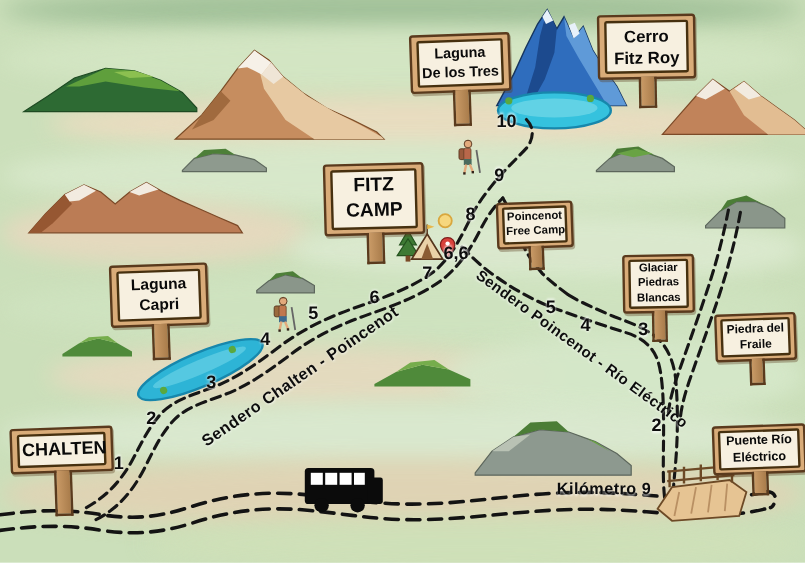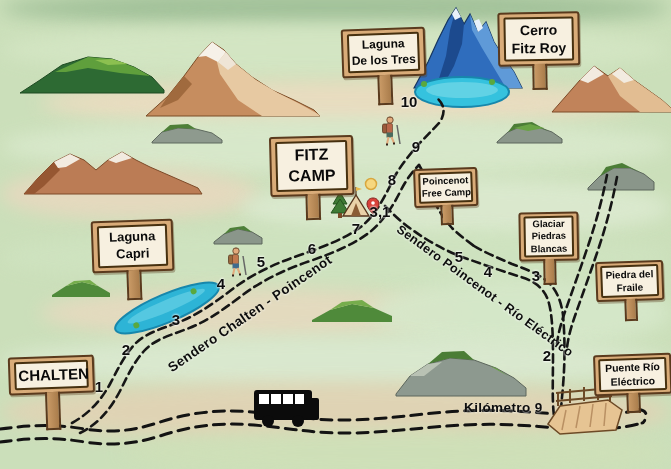--- a/index.html
+++ b/index.html
@@ -200,24 +200,24 @@
   <div class="tlabel" style="left:368px;top:284px;width:234px;font-size:12.5px;transform:rotate(36deg)">Sendero Poincenot - Río Eléctrico</div>
   <div class="tlabel" style="left:464px;top:400px;font-size:13.5px">Kilómetro 9</div>
 
   <span class="km" style="left:99px;top:386px">1</span>
   <span class="km" style="left:126px;top:349px">2</span>
   <span class="km" style="left:176px;top:319px">3</span>
   <span class="km" style="left:221px;top:283px">4</span>
   <span class="km" style="left:261px;top:261px">5</span>
   <span class="km" style="left:312px;top:248px">6</span>
   <span class="km" style="left:356px;top:228px">7</span>
-  <span class="km" style="left:380px;top:211px">3,1</span>
+  <span class="km" style="left:380px;top:211px">6,6</span>
   <span class="km" style="left:392px;top:179px">8</span>
   <span class="km" style="left:416px;top:146px">9</span>
-  <span class="km" style="left:409px;top:101px">10</span>
+  <span class="km" style="left:422px;top:101px">10</span>
 
   <span class="km" style="left:459px;top:256px">5</span>
   <span class="km" style="left:488px;top:271px">4</span>
   <span class="km" style="left:536px;top:275px">3</span>
   <span class="km" style="left:547px;top:355px">2</span>
 
   <div class="sign" style="left:9px;top:356px;width:86px;transform:rotate(-2deg)">
     <div class="board">
       <div class="panel">
           <div class="sline" style="font-size:15px">CHALTEN</div>

